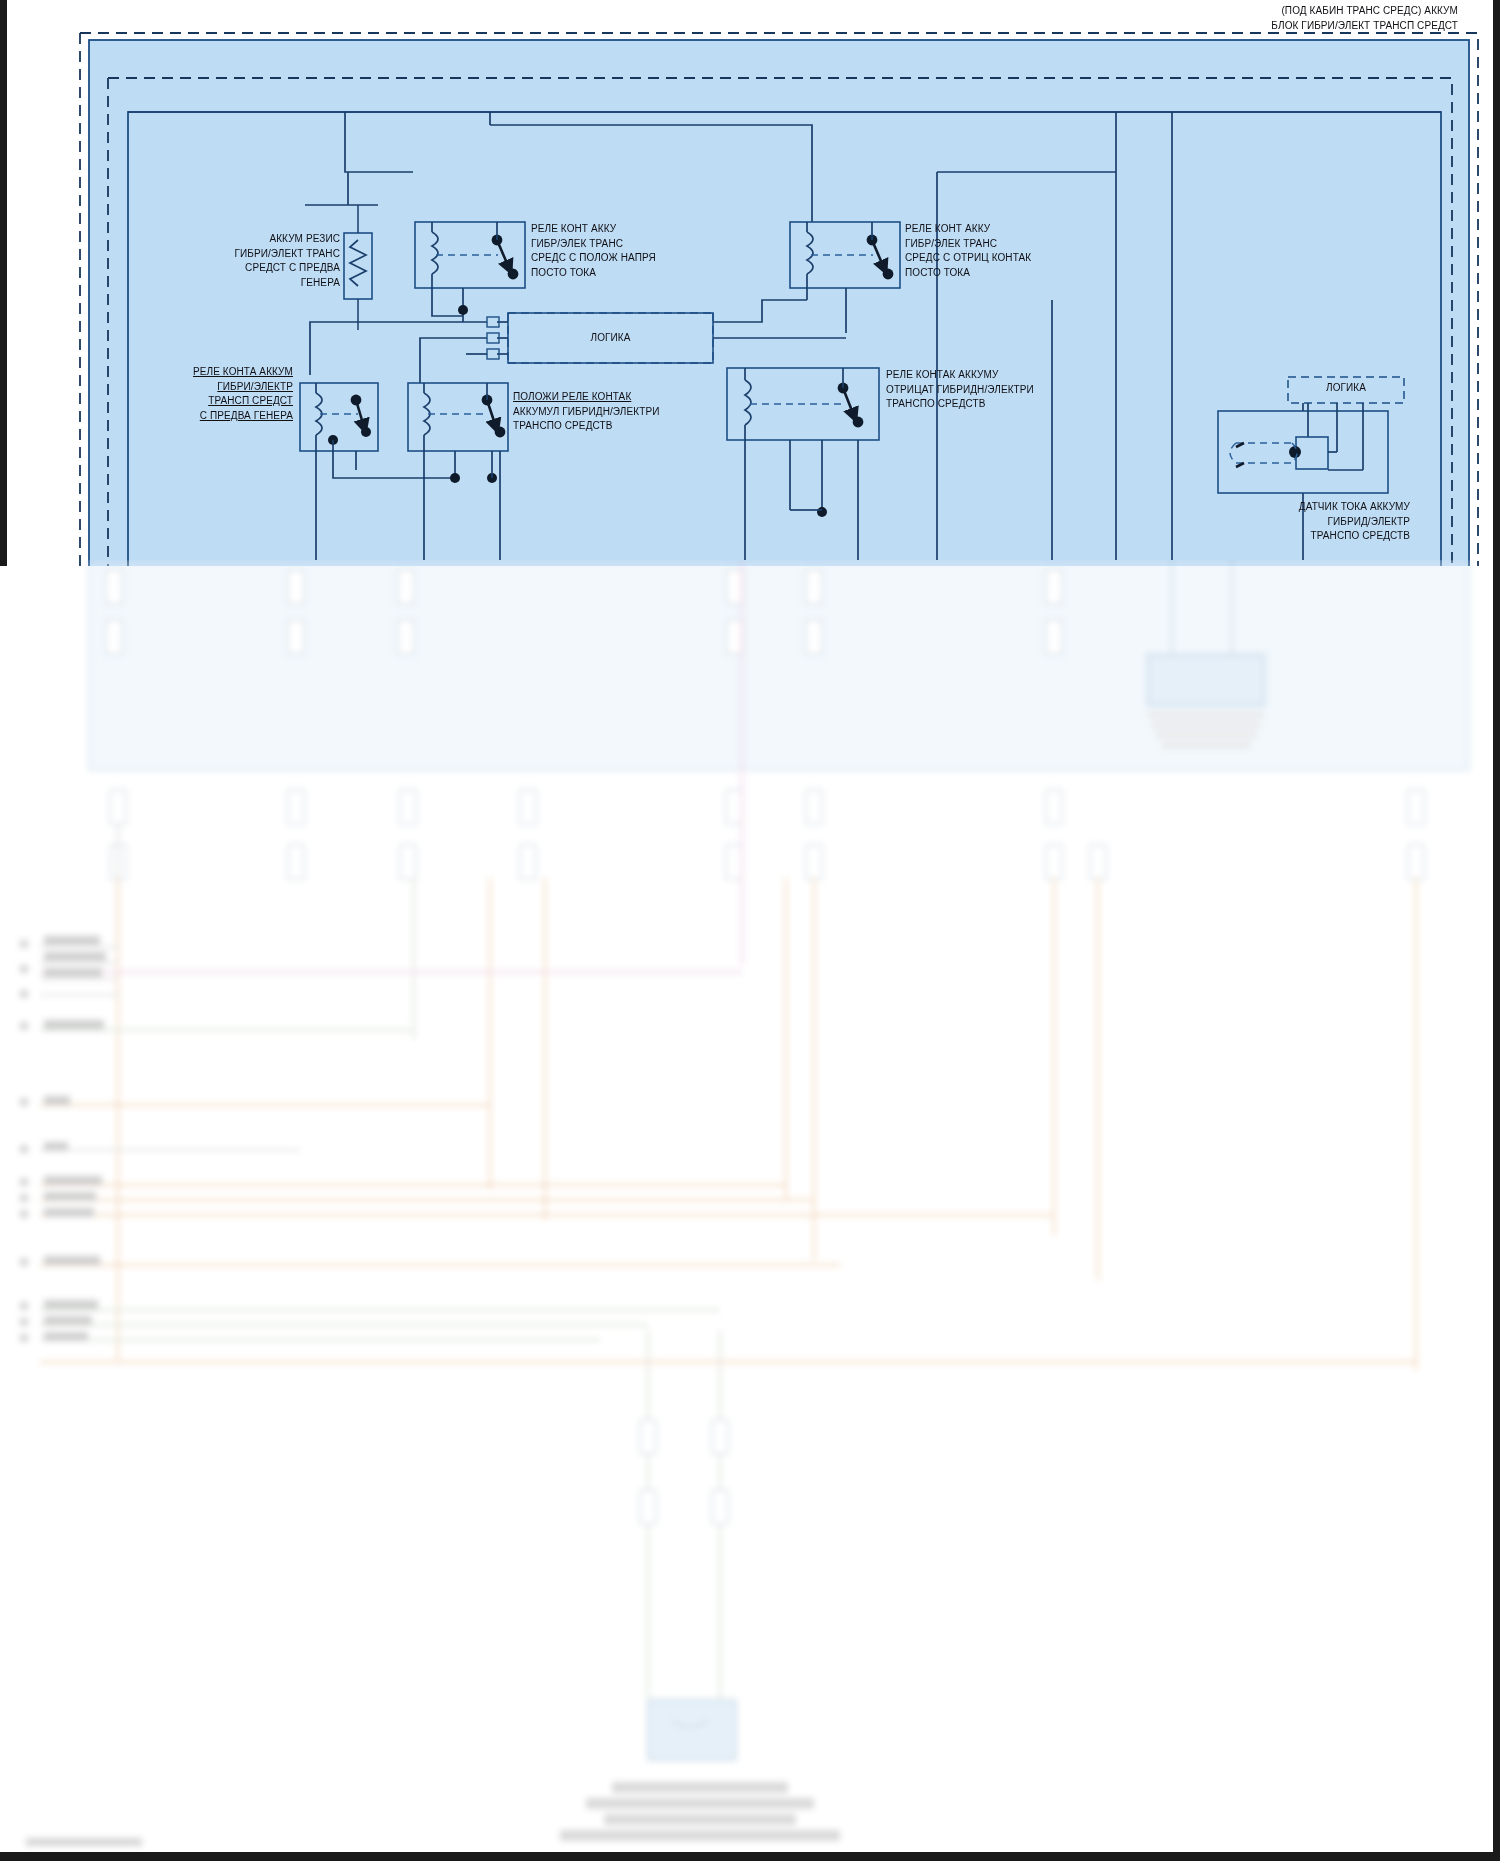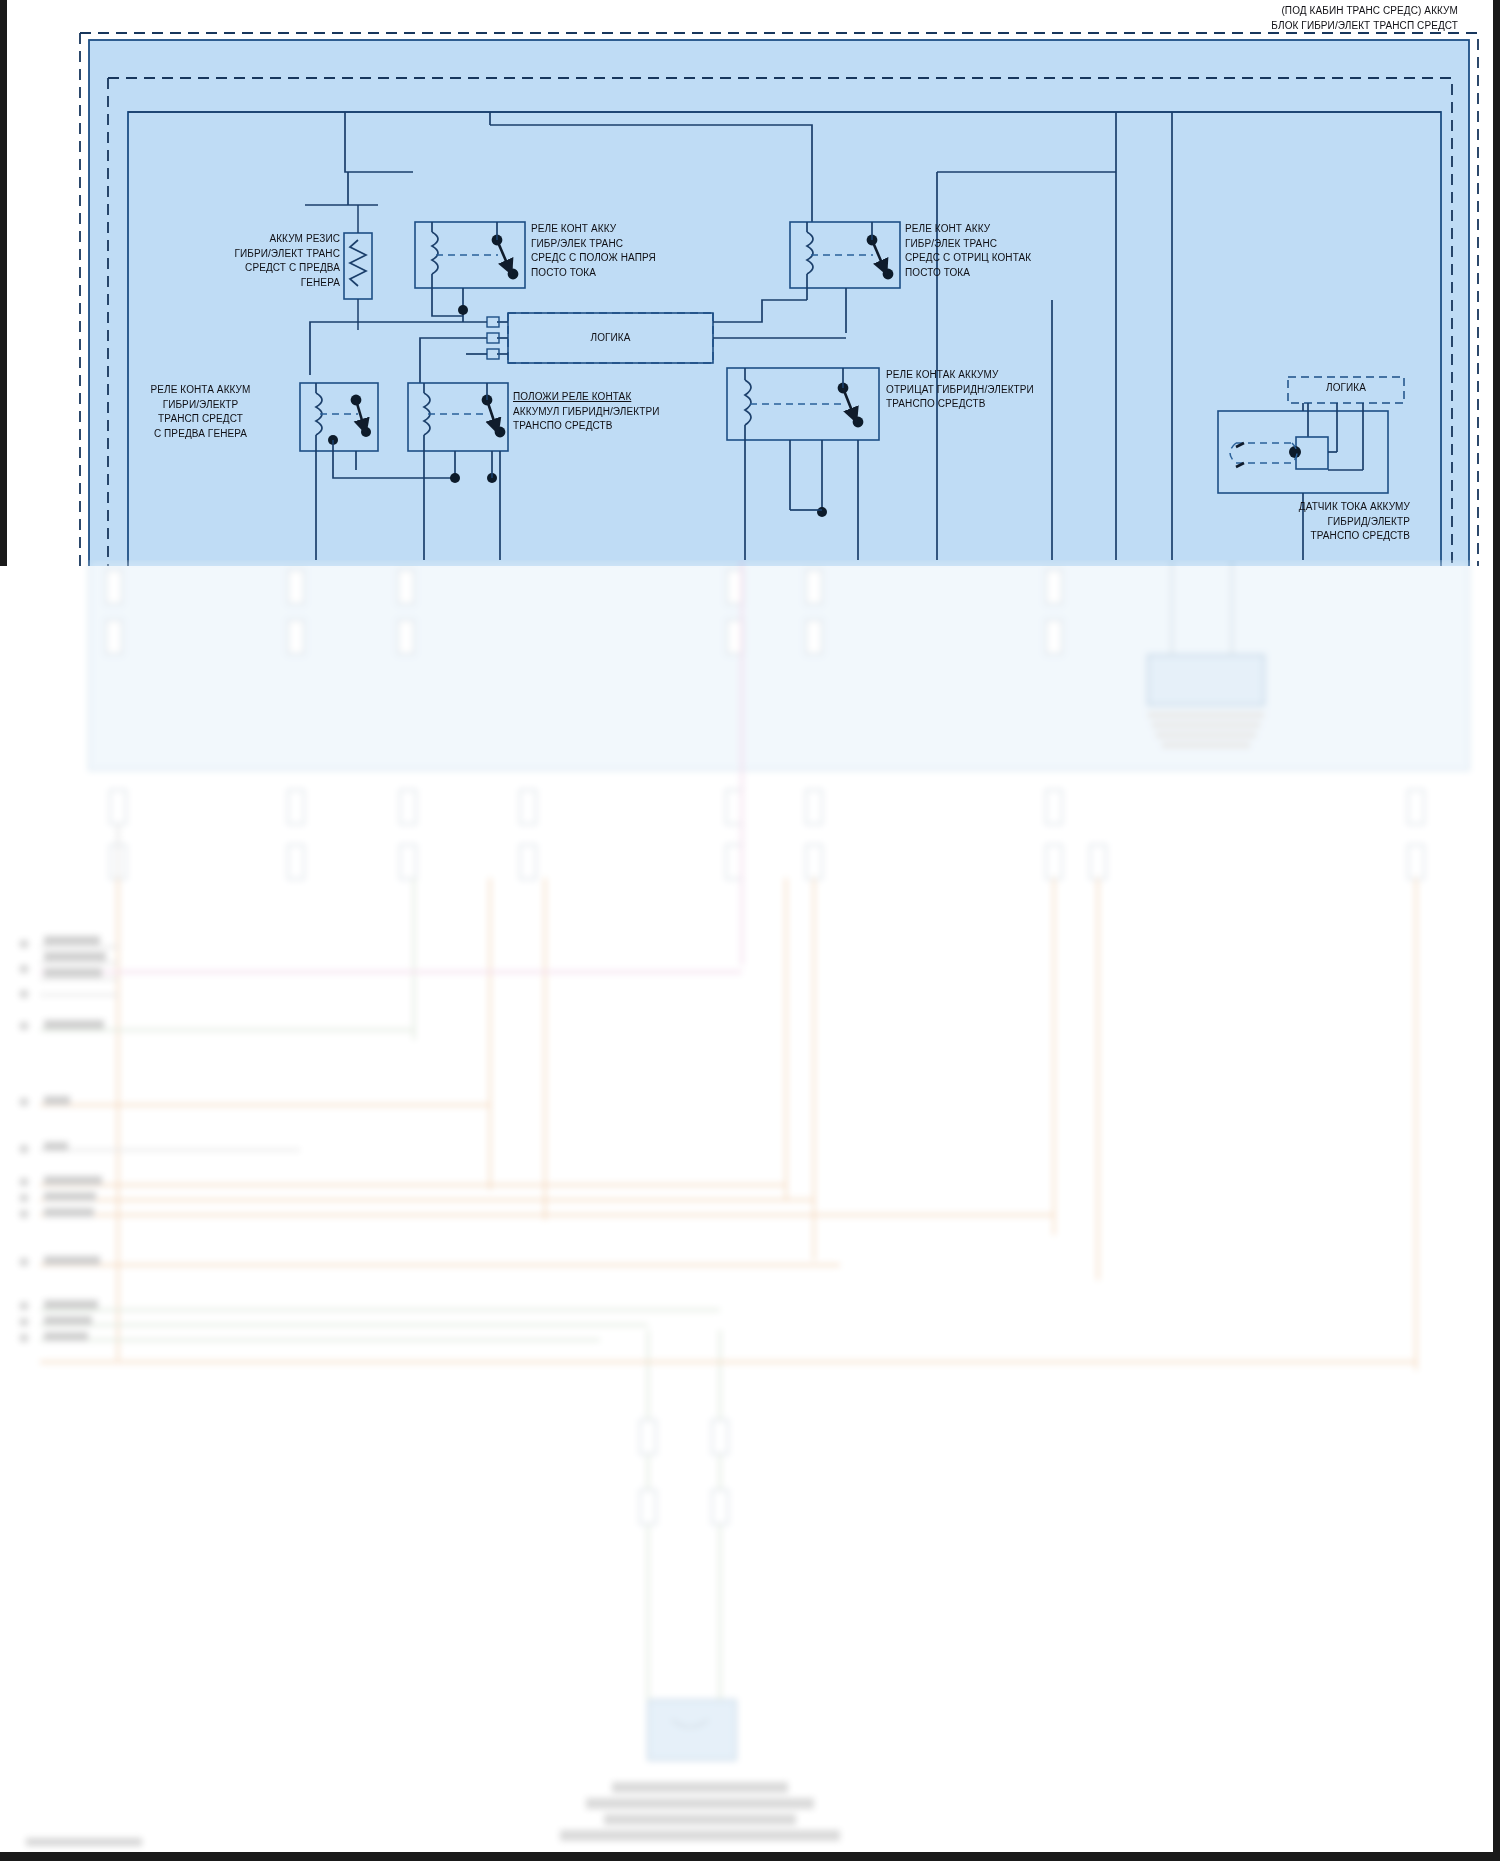--- a/index.html
+++ b/index.html
@@ -224,21 +224,21 @@
 
     <div style="position:absolute; left:905px; top:222px; width:250px; text-align:left;">
       <div class="lbl" style="position:static;">РЕЛЕ КОНТ АККУ</div>
       <div class="lbl" style="position:static;">ГИБР/ЭЛЕК ТРАНС</div>
       <div class="lbl" style="position:static;">СРЕДС С ОТРИЦ КОНТАК</div>
       <div class="lbl" style="position:static;">ПОСТО ТОКА</div>
     </div>
 
     <div class="lbl c" style="left:508px; top:331px; width:205px;">ЛОГИКА</div>
 
-    <div style="position:absolute; left:108px; top:383px; width:185px; text-align:center;">
+    <div style="position:absolute; left:108px; top:365px; width:185px; text-align:right;text-decoration:underline;">
       <div class="lbl" style="position:static;">РЕЛЕ КОНТА АККУМ</div>
       <div class="lbl" style="position:static;">ГИБРИ/ЭЛЕКТР</div>
       <div class="lbl" style="position:static;">ТРАНСП СРЕДСТ</div>
       <div class="lbl" style="position:static;">С ПРЕДВА ГЕНЕРА</div>
     </div>
 
     <div style="position:absolute; left:513px; top:390px; width:270px; text-align:left;">
       <div class="lbl" style="position:static;text-decoration:underline;">ПОЛОЖИ РЕЛЕ КОНТАК</div>
       <div class="lbl" style="position:static;">АККУМУЛ ГИБРИДН/ЭЛЕКТРИ</div>
       <div class="lbl" style="position:static;">ТРАНСПО СРЕДСТВ</div>

